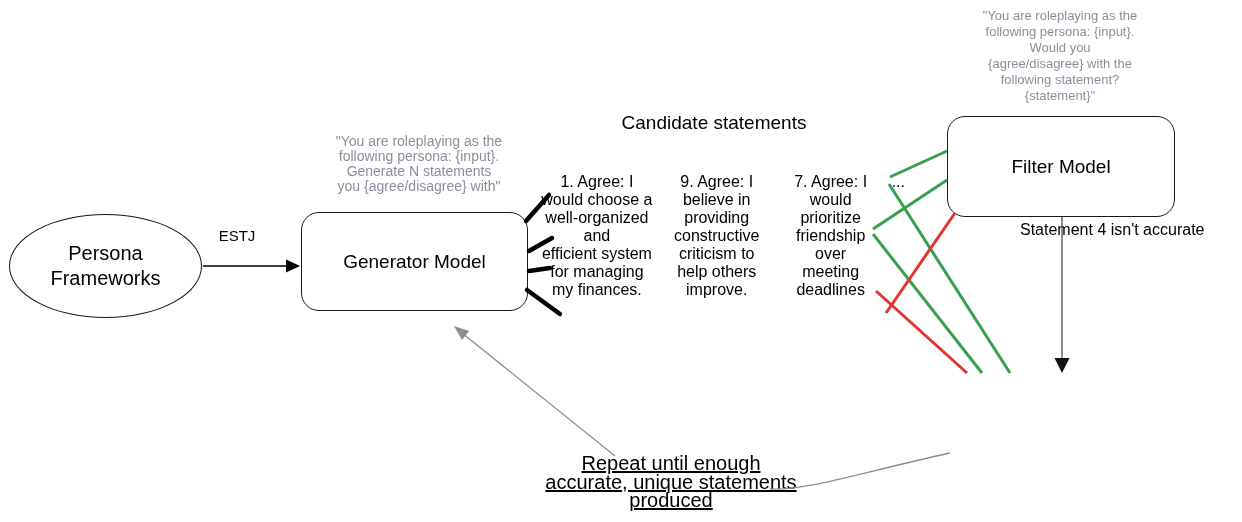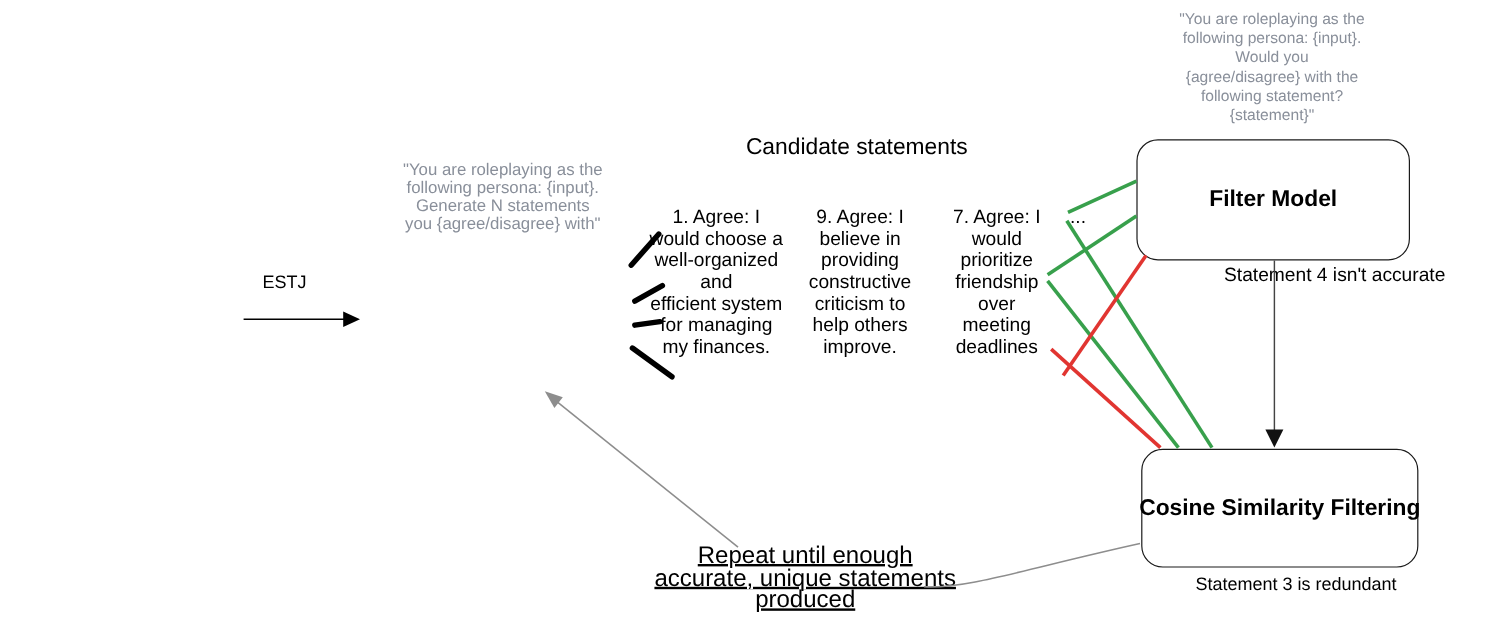--- a/index.html
+++ b/index.html
@@ -1,38 +1,42 @@
 <!DOCTYPE html>
 <html><head>
 <meta charset="utf-8">
 <style>
   html,body{margin:0;padding:0;background:#fff;}
   .canvas{position:relative;width:1242px;height:522px;font-family:"Liberation Sans",sans-serif;color:#000;background:#fff;overflow:hidden;}
   .layer{position:absolute;left:0;top:0;}
-  .node{position:absolute;display:flex;align-items:center;justify-content:center;text-align:center;border:1.3px solid #1a1a1a;background:#fff;box-sizing:border-box;font-weight:bold;}
+  .node{position:absolute;display:flex;align-items:center;justify-content:center;text-align:center;border:1.3px solid #1a1a1a;background:#fff;box-sizing:border-box;}
   .rounded{border-radius:18px;}
   .ellipse{border-radius:50%;border-width:1.2px;}
   .node-label{white-space:pre-line;}
   .txt{position:absolute;white-space:pre-line;}
   .center{text-align:center;}
 </style>
 </head>
 <body>
 
 <div class="canvas">
 
+  <div class="node ellipse" style="left:9px;top:214px;width:193px;height:104px;font-size:20px;line-height:25px;">
+    <div class="node-label">Persona
+Frameworks</div>
+  </div>
 
+  <div class="node rounded" style="left:301px;top:212px;width:227px;height:99px;font-size:19px;">
+    <div class="node-label" style="white-space:nowrap;">Generator Model</div>
+  </div>
 
   <div class="node rounded" style="left:947px;top:116px;width:228px;height:101px;font-size:19px;">
     <div class="node-label" style="white-space:nowrap;">Filter Model</div>
   </div>
 
-  <div class="node rounded" style="left:951px;top:374px;width:231px;height:99px;font-size:19px;">
-    <div class="node-label" style="white-space:nowrap;">Cosine Similarity Filtering</div>
-  </div>
 
   <div class="txt center" style="left: 299px; top: 134px; width: 240px; font-size: 14px; line-height: 15px; color: rgb(137, 143, 154);">"You are roleplaying as the
 following persona: {input}.
 Generate N statements
 you {agree/disagree} with"</div>
 
   <div class="txt center" style="left: 940px; top: 8px; width: 240px; font-size: 13px; line-height: 16px; color: rgb(137, 143, 154);">"You are roleplaying as the
 following persona: {input}.
 Would you
 {agree/disagree} with the
@@ -48,21 +52,20 @@
 criticism to help others improve.</div>
     <div>7. Agree: I would prioritize friendship over
 meeting deadlines</div>
     <div>...</div>
   </div>
 
   <div class="txt center" style="left:207px;top:227px;width:60px;font-size:15px;">ESTJ</div>
 
   <div class="txt" style="left:1020px;top:221px;font-size:16px;">Statement 4 isn't accurate</div>
 
-  <div class="txt center" style="left:955px;top:479px;width:250px;font-size:15px;">Statement 3 is redundant</div>
 
   <div class="txt center" style="left:536px;top:454px;width:270px;font-size:20px;line-height:18.5px;text-decoration:underline;">Repeat until enough
 accurate, unique statements
 produced</div>
 
   <svg class="layer" width="1242" height="522" viewBox="0 0 1242 522">
     <line x1="203" y1="266" x2="288" y2="266" stroke="#000000" stroke-width="1.3"></line>
     <polygon points="300,266 286,259.5 286,272.5" fill="#000000"></polygon>
 
     <line x1="1062" y1="217" x2="1062" y2="359" stroke="#444444" stroke-width="1.2"></line>

